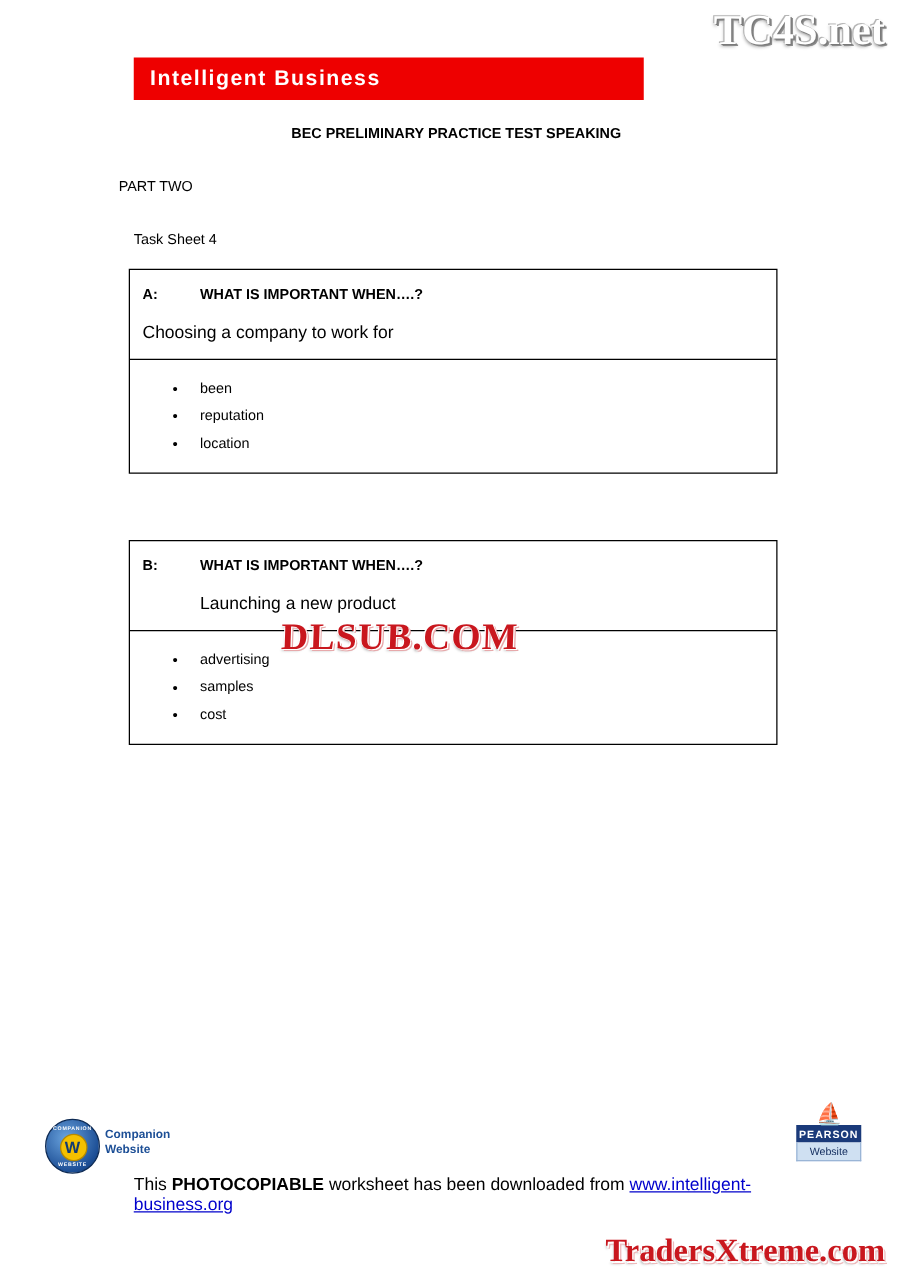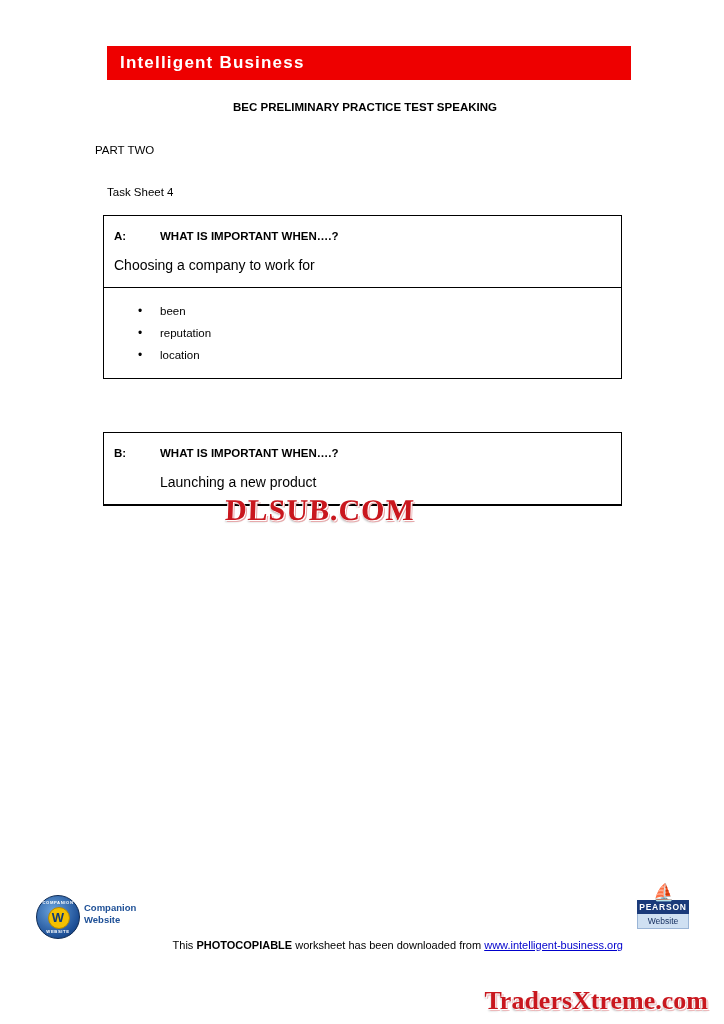--- a/index.html
+++ b/index.html
@@ -64,21 +64,21 @@
       1px 1px 0 #ffffff,
       2px 2px 0 #edb9bb,
       0 2px 2px rgba(0,0,0,.25);
   }
 
   
   .banner {
     position: absolute;
     left: 107px;
     top: 46px;
-    width: 524px;
+    width: 408px;
     height: 34px;
     background: #ee0000;
     display: flex;
     align-items: center;
   }
   .banner-text {
     color: #ffffff;
     font-size: 17px;
     font-weight: bold;
     letter-spacing: 1.2px;
@@ -170,22 +170,22 @@
     font-size: 12px;
     line-height: 22px;
   }
 
   
   .footer-note {
     position: absolute;
     left: 107px;
     top: 939px;
     width: 516px;
-    text-align: right;
-    font-size: 11px;
+    text-align: left;
+    font-size: 14px;
     color: #000;
   }
   .footer-note b { font-weight: bold; }
   .footer-link {
     color: #0000cc;
     text-decoration: underline;
   }
 
   
   .companion {
@@ -286,20 +286,21 @@
     border: 1px solid #9ab5d6;
     border-top: none;
     box-sizing: border-box;
   }
 </style>
 </head>
 <body>
 
 <div class="page">
 
+  <div class="wm-top">TC4S.net</div>
 
   <div class="banner">
     <div class="banner-text">Intelligent Business</div>
   </div>
 
   <div class="doc-title">BEC PRELIMINARY PRACTICE TEST SPEAKING</div>
   <div class="part-label">PART TWO</div>
   <div class="task-sheet">Task Sheet 4</div>
 
   <div class="task-box" id="box-a">
@@ -318,20 +319,25 @@
   </div>
 
   <div class="task-box" id="box-b">
     <div class="box-head">
       <div class="head-row">
         <span class="head-letter">B:</span>
         <span>WHAT IS IMPORTANT WHEN….?</span>
       </div>
       <div class="sub-row indent">Launching a new product</div>
     </div>
+    <ul class="bullets">
+      <li>advertising</li>
+      <li>samples</li>
+      <li>cost</li>
+    </ul>
   </div>
 
   <div class="wm-mid">DLSUB.COM</div>
 
   <div class="companion">
     <div class="comp-seal">
       <div class="ring-top">COMPANION</div>
       <div class="w">W</div>
       <div class="ring-bot">WEBSITE</div>
     </div>

